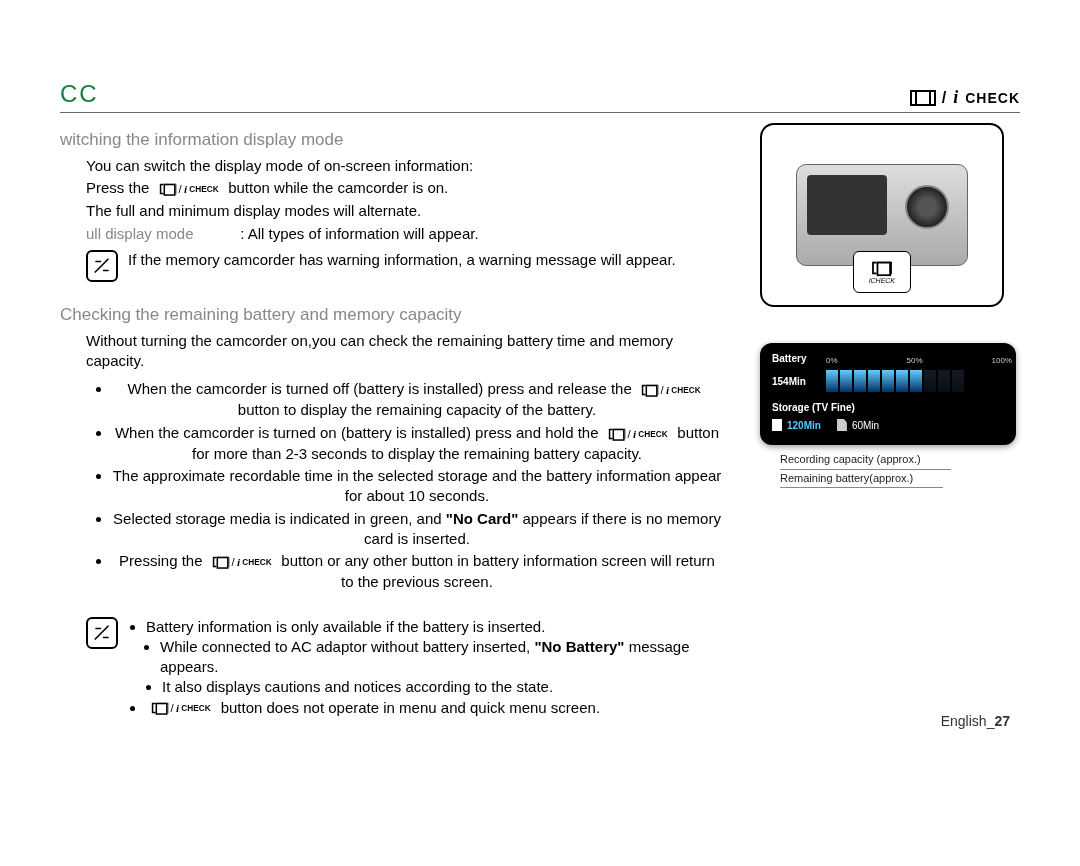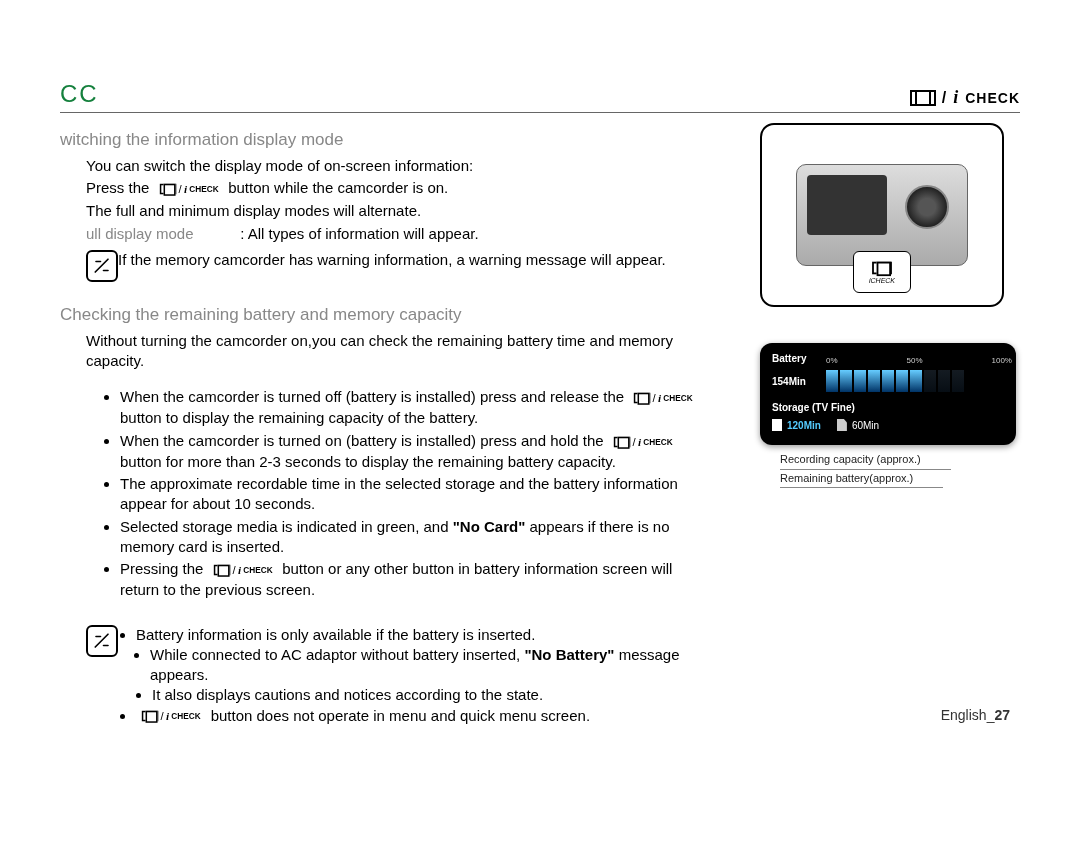--- a/index.html
+++ b/index.html
@@ -86,40 +86,42 @@
     padding-left: 26px;
   }
   .mode-label {
     color: #888;
     display: inline-block;
     min-width: 150px;
   }
   .note-row {
     display: flex;
     align-items: flex-start;
+    gap: 10px;
     margin-top: 6px;
     padding-left: 26px;
   }
   .note-icon {
     width: 28px;
     height: 28px;
     border: 2px solid #000;
     border-radius: 6px;
     display: flex;
     align-items: center;
     justify-content: center;
     flex-shrink: 0;
   }
   .note-icon svg {
     width: 18px;
     height: 18px;
   }
   .bullet {
     padding-left: 26px;
-    margin: 16px;
+    margin: 8px;
+    text-align: center;
   }
   .bullet li {
     list-style: disc;
     margin-left: 18px;
     margin-bottom: 2px;
   }
   .inline-icon {
     display: inline-flex;
     align-items: center;
     gap: 3px;
@@ -283,21 +285,21 @@
     line-height: 1.6;
     padding-left: 20px;
   }
   .callout-line {
     border-bottom: 1px solid #888;
     display: inline-block;
     padding-right: 30px;
   }
   .footer {
     position: absolute;
-    bottom: 44px;
+    bottom: 30px;
     right: 70px;
     font-size: 14px;
     color: #333;
   }
   .footer .pg {
     font-weight: bold;
   }
   .bold {
     font-weight: bold;
   }

